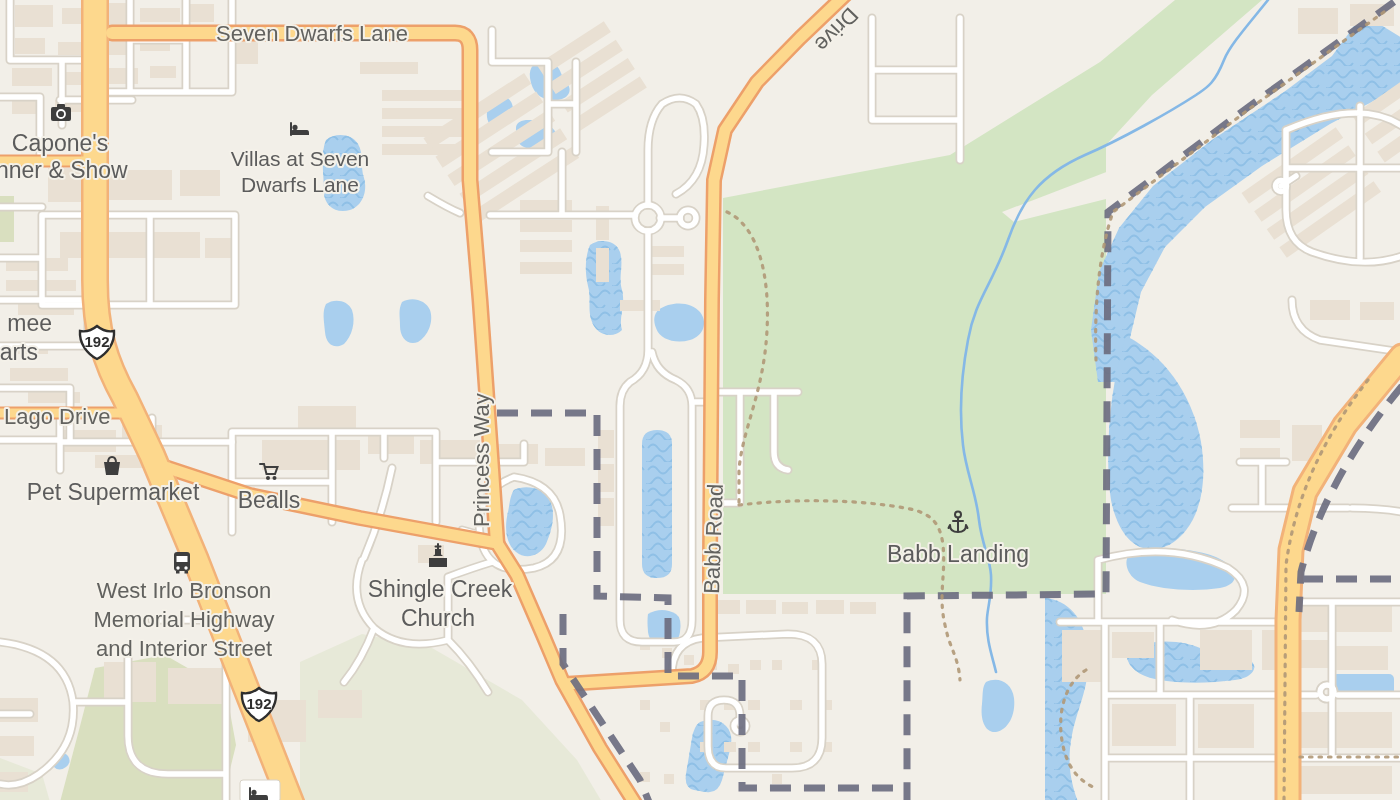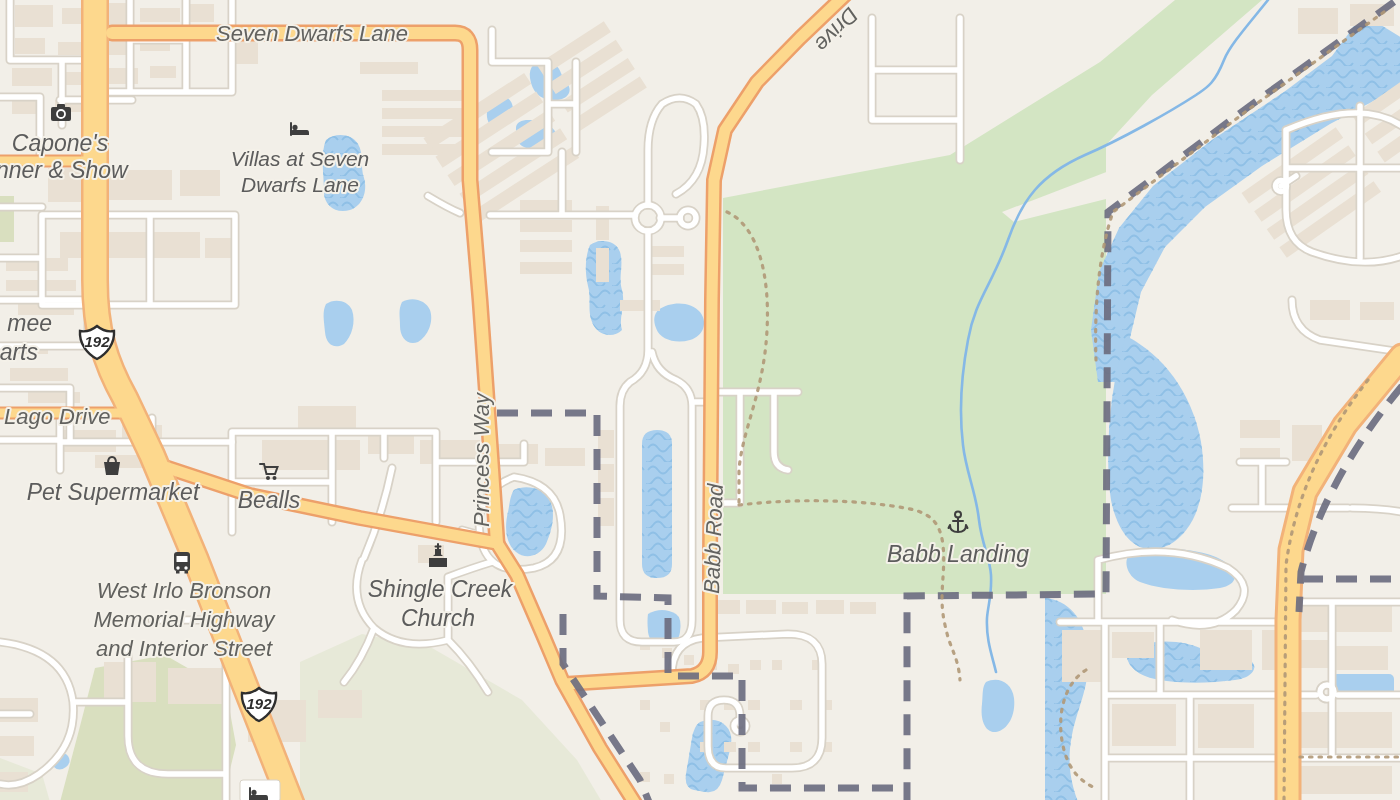--- a/index.html
+++ b/index.html
@@ -1,16 +1,16 @@
 <!DOCTYPE html>
 <html style="--background: #f2efe8; --park: #d3e5c3; --park_dark: #d9dfbf; --pale_green: #e7e9d8; --water: #a9cfee; --water_wave: #8fc0e6; --creek: #85b8e6; --building: #e9e0d3; --road_fill: #fdd88d; --road_casing: #eda06a; --road_casing_major: #f2b279; --local_road: #ffffff; --local_casing: #d8d2c7; --boundary: #6c6e80; --trail: #b09877; --label: #5c5c5c; --halo: #f4f1e9; --icon: #3e3e3e;"><head>
 <meta charset="utf-8">
 <style>
   html,body{margin:0;padding:0;width:1400px;height:800px;overflow:hidden;background:#f2efe8;}
-  .viewport{position:relative;width:1400px;height:800px;font-style:italic;}
+  .viewport{position:relative;width:1400px;height:800px;}
   svg{display:block;}
   svg text{font-family:"Liberation Sans","DejaVu Sans",sans-serif;}
   .halo{paint-order:stroke;stroke:var(--halo,#f4f1e9);stroke-width:4px;stroke-linejoin:round;fill:var(--label,#5c5c5c);}
   .poi{font-size:23px;}
   .poi-sm{font-size:21px;}
   .rlabel{font-size:22px;fill:#62625f;}
   .shield-txt{font-size:15px;font-weight:bold;fill:#2e2e2e;paint-order:stroke;stroke:#ffffff;stroke-width:1px;}
   .bg{fill:var(--background,#f2efe8);}
   .park{fill:var(--park,#d3e5c3);}
   .parkdark{fill:var(--park_dark,#d9dfbf);}

